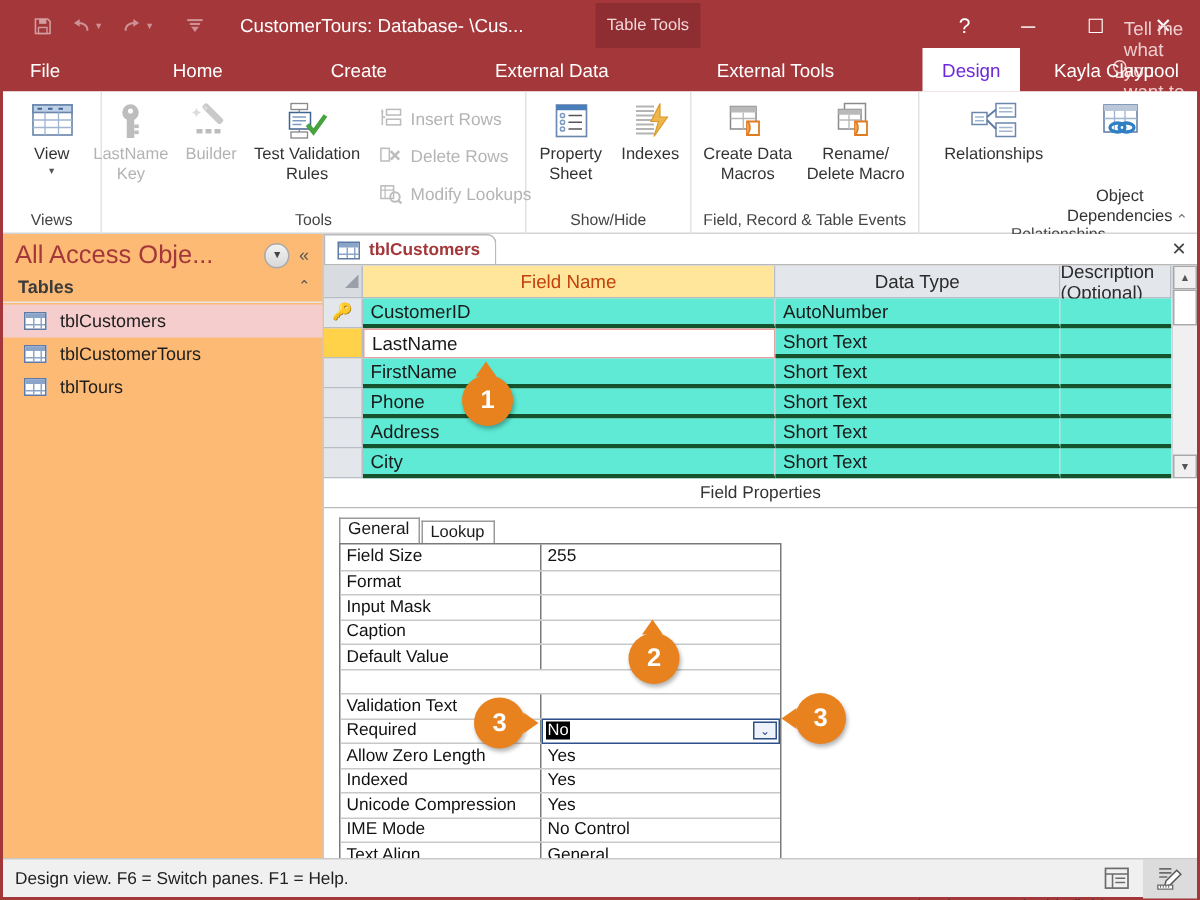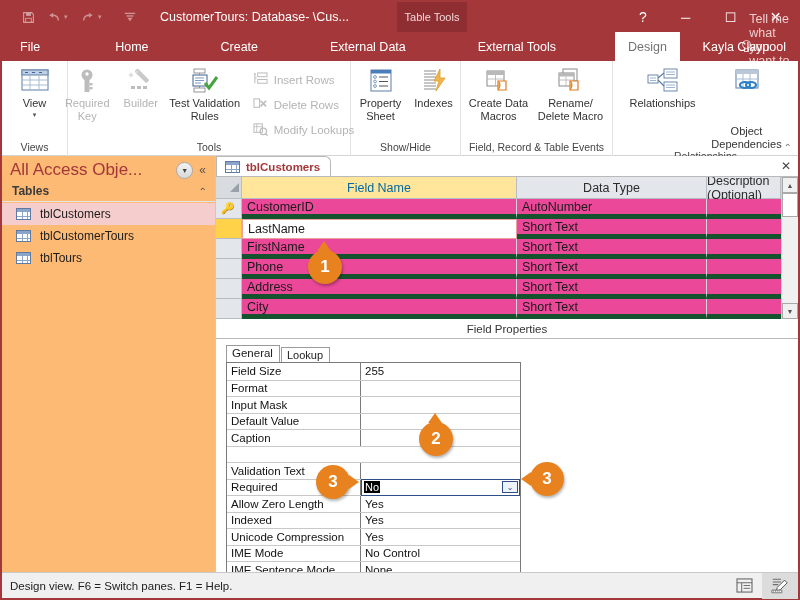--- a/index.html
+++ b/index.html
@@ -68,21 +68,21 @@
     gap: 46px;
   }
   .tab {
     padding: 0 13px;
     display: flex; align-items: center;
     color: #fff; font-size: 12.5px;
     white-space: nowrap;
   }
   .tab.file { padding: 0 16px 0 18px; }
   .tab.active {
-    background: #fff; color: #737373;
+    background: #fff; color: #6d28d9;
   }
   .tellme {
     display: flex; align-items: center; gap: 6px;
     padding-left: 14px; color: #f0cdce; font-size: 12.5px;
   }
   .bulb {
     display: inline-block; width: 11px; height: 13px; position: relative;
   }
   .bulb::before {
     content: ""; position: absolute; left: 2px; top: 0;
@@ -240,30 +240,30 @@
     background: #e3e6eb;
     border-right: 1px solid #b8bcc4;
     border-bottom: 1px solid #b8bcc4;
   }
   .gh.sel { width: 26px; background: #d8dbe0; justify-content: flex-end; padding-right: 2px; }
   .gh.sel .corner {
     width: 0; height: 0;
     border-left: 9px solid transparent;
     border-bottom: 9px solid #9aa0aa;
   }
-  .gh.fname { width: 275px; background: #ffe69a; color: #0369a1; }
+  .gh.fname { width: 275px; background: #ffe69a; color: #c2410c; }
   .gh.dtype { width: 190px; }
   .gh.descr { flex: 1; }
   .grow { display: flex; height: 20px; font-size: 12.5px; color: #1a1a1a; }
   .gc {
     display: flex; align-items: center;
     border-right: 1px solid #cfd3da;
-    border-bottom: 5px solid #14532d;
+    border-bottom: 3px solid #14532d;
     padding-left: 5px;
-    background: #ec4899;
+    background: #5eead4;
   }
   .gc.sel {
     width: 26px; background: #e3e6eb;
     justify-content: center; padding-left: 0;
     border-right: 1px solid #b8bcc4;
     border-bottom: 1px solid #b8bcc4;
   }
   .gc.sel.active { background: #ffd24a; }
   .gc.sel.keyrow { background: #e3e6eb; }
   .gc.fname { width: 275px; }
@@ -489,21 +489,21 @@
         <div class="rbig dim" style="width:55px;">
           <span class="ico">
             <svg width="24" height="26" viewBox="0 0 24 26">
               <circle cx="12" cy="7" r="5.5" fill="#bdbdbd"></circle>
               <circle cx="12" cy="6" r="1.7" fill="#fff"></circle>
               <rect x="9.5" y="11" width="5" height="13" fill="#bdbdbd"></rect>
               <rect x="14.5" y="15" width="3" height="2.4" fill="#bdbdbd"></rect>
               <rect x="14.5" y="19" width="3" height="2.4" fill="#bdbdbd"></rect>
             </svg>
           </span>
-          <span class="lbl">Required Key</span>
+          <span class="lbl">LastName Key</span>
         </div>
         <div class="rbig dim" style="width:52px;">
           <span class="ico">
             <svg width="26" height="26" viewBox="0 0 26 26">
               <rect x="5" y="5" width="17" height="4.5" rx="1.5" fill="#c9c9c9" transform="rotate(45 13 8)"></rect>
               <path d="M3 4l1 2 2 1-2 1-1 2-1-2-2-1 2-1z" fill="#dcdcdc"></path>
               <path d="M9 2l.7 1.4L11 4l-1.3.6L9 6l-.7-1.4L7 4l1.3-.6z" fill="#dcdcdc"></path>
               <rect x="3" y="18" width="4" height="3" fill="#bdbdbd"></rect>
               <rect x="9" y="18" width="4" height="3" fill="#bdbdbd"></rect>
               <rect x="15" y="18" width="4" height="3" fill="#bdbdbd"></rect>
@@ -782,25 +782,25 @@
             </div>
             <div class="fp-row">
               <div class="fp-name">Format</div>
               <div class="fp-val"></div>
             </div>
             <div class="fp-row">
               <div class="fp-name">Input Mask</div>
               <div class="fp-val"></div>
             </div>
             <div class="fp-row">
+              <div class="fp-name">Caption</div>
+              <div class="fp-val"></div>
+            </div>
+            <div class="fp-row">
               <div class="fp-name">Default Value</div>
-              <div class="fp-val"></div>
-            </div>
-            <div class="fp-row">
-              <div class="fp-name">Caption</div>
               <div class="fp-val"></div>
             </div>
             <div class="fp-row">
               <div class="fp-val"></div>
             </div>
             <div class="fp-row">
               <div class="fp-name">Validation Text</div>
               <div class="fp-val"></div>
             </div>
 
@@ -820,24 +820,20 @@
               <div class="fp-name">Indexed</div>
               <div class="fp-val">Yes</div>
             </div>
             <div class="fp-row">
               <div class="fp-name">Unicode Compression</div>
               <div class="fp-val">Yes</div>
             </div>
             <div class="fp-row">
               <div class="fp-name">IME Mode</div>
               <div class="fp-val">No Control</div>
-            </div>
-            <div class="fp-row">
-              <div class="fp-name">IME Sentence Mode</div>
-              <div class="fp-val">None</div>
             </div>
             <div class="fp-row">
               <div class="fp-name">Text Align</div>
               <div class="fp-val">General</div>
             </div>
           </div>
         </div>
       </div>
 
     </div>

